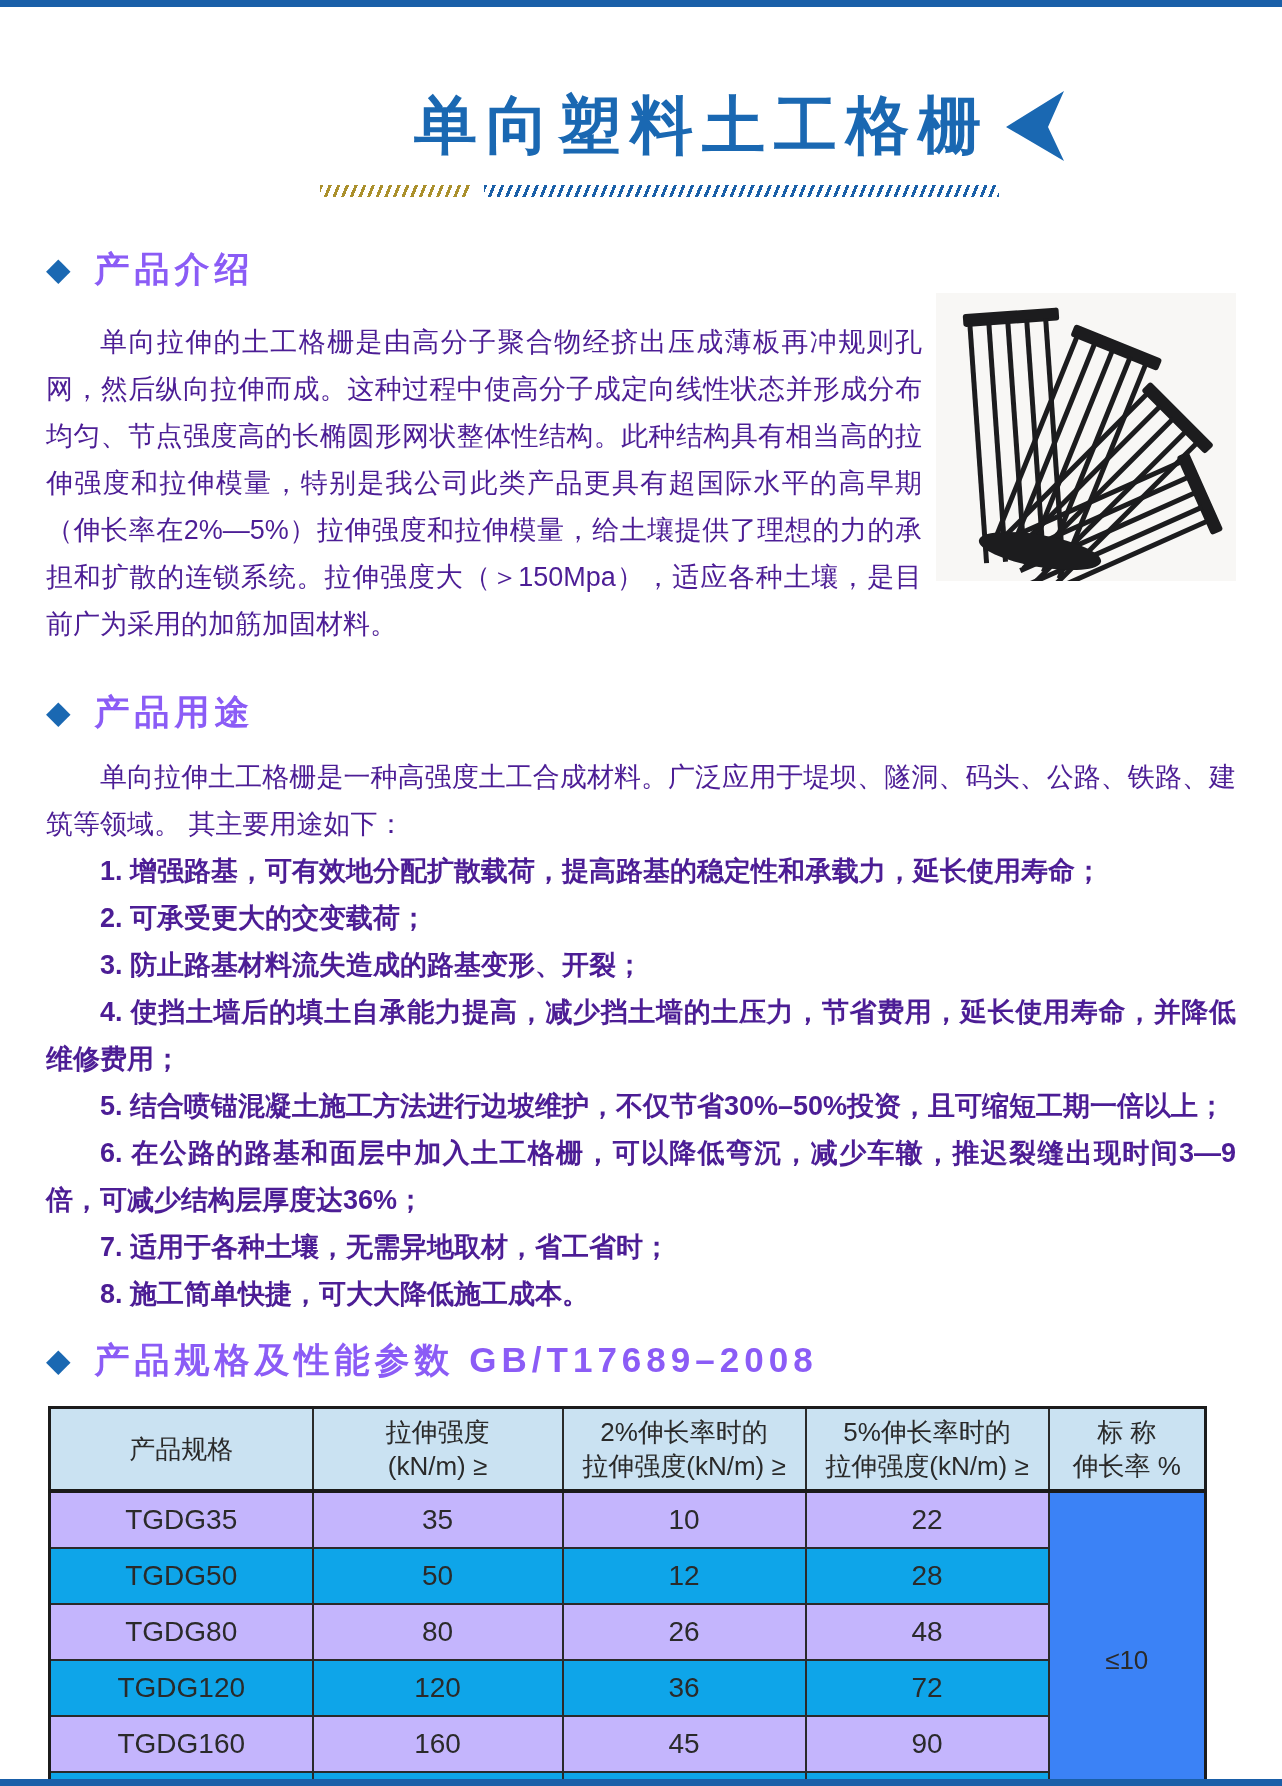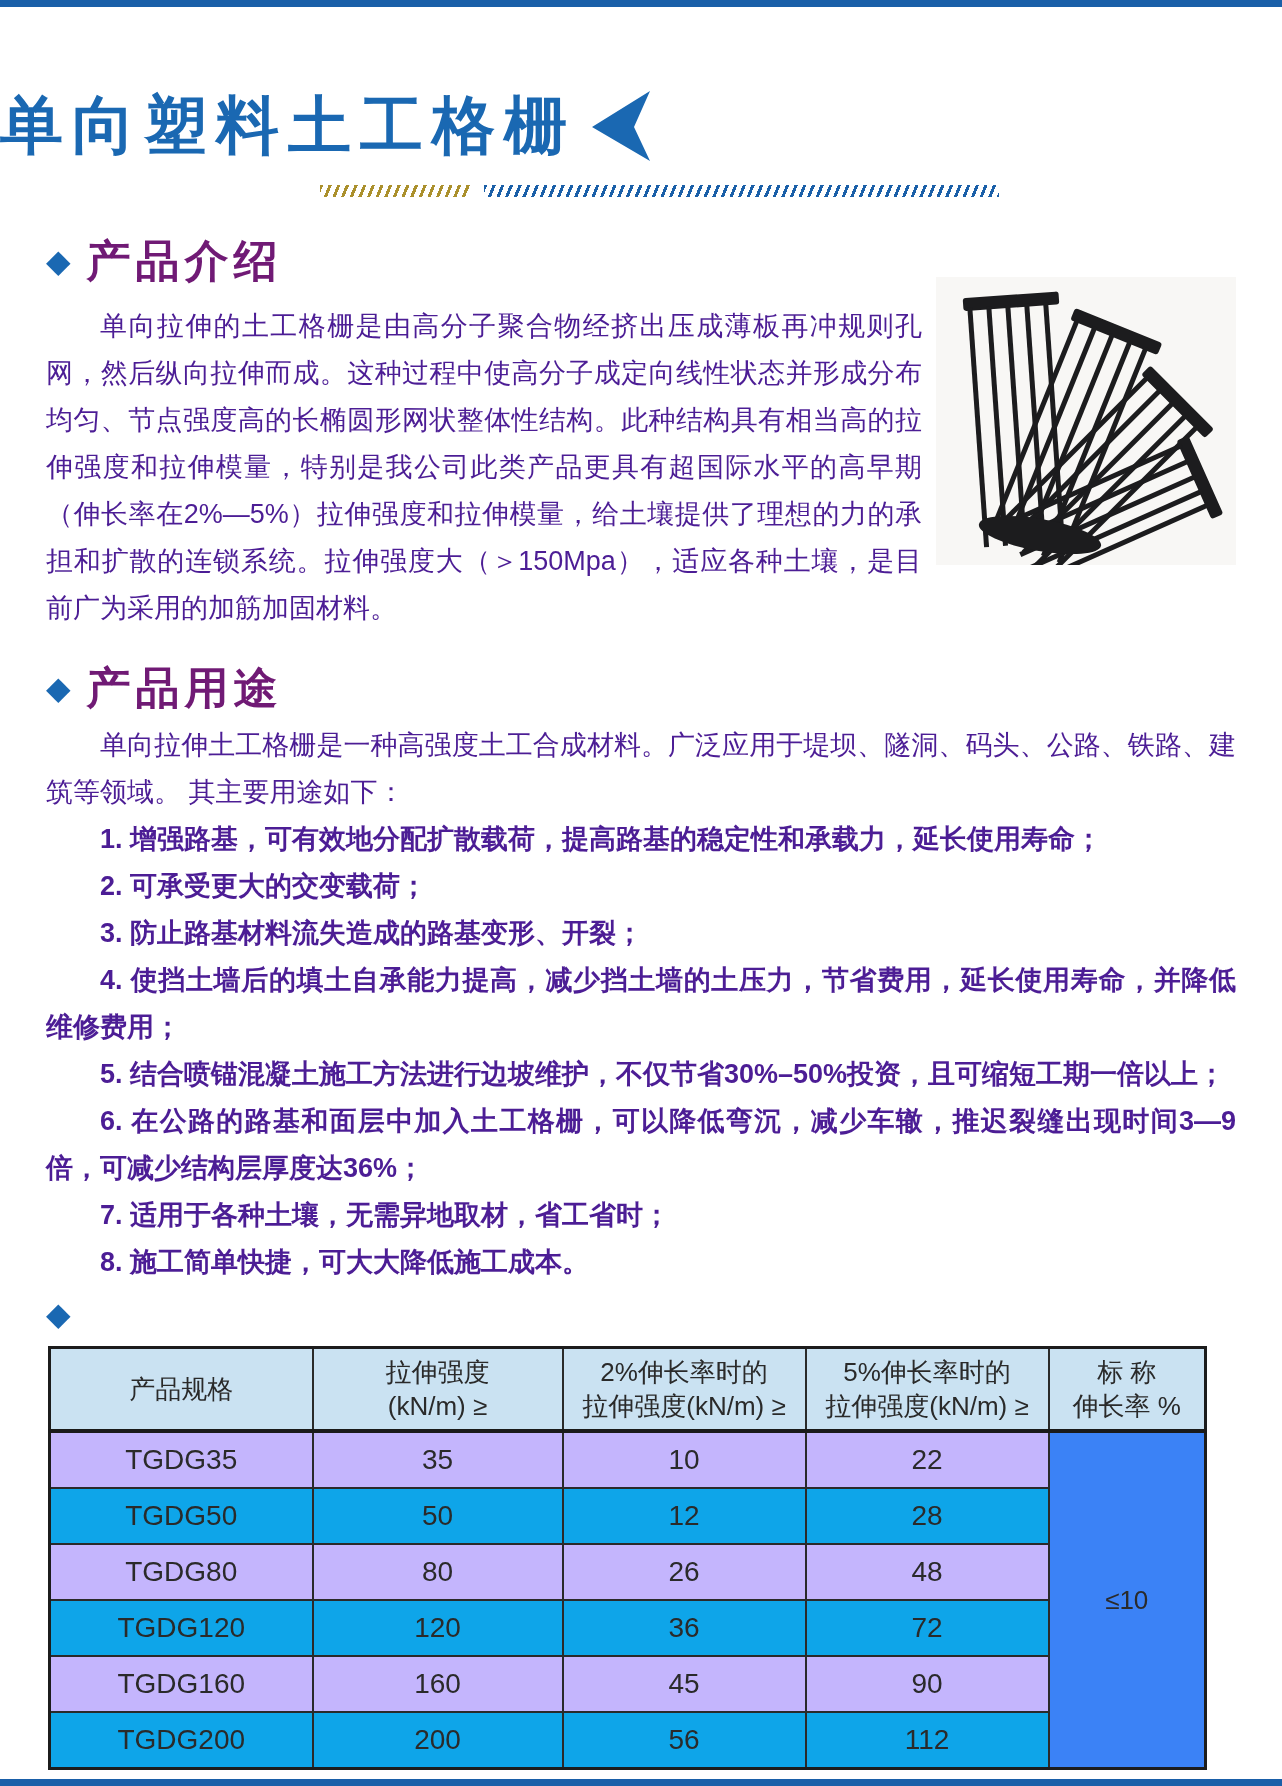--- a/index.html
+++ b/index.html
@@ -6,21 +6,21 @@
   .page{
     position:relative; width:1282px; height:1786px; background:#fff;
     font-family:"Liberation Sans","DejaVu Sans",sans-serif; color:#1f1f1f;
     overflow:hidden; margin:0 auto;
   }
   .edge-bar{position:absolute;left:0;width:100%;height:7px;background:#1a5fa8;}
   .edge-bar.top{top:0;} .edge-bar.bottom{bottom:0;}
 
   
   .title-row{
-    margin-top:80px; display:flex; justify-content:flex-start; align-items:center;
+    margin-top:80px; display:flex; justify-content:flex-end; align-items:center;
     padding-right:218px;
   }
   .page-title{
     margin:0; font-family:"Liberation Serif","DejaVu Serif",serif;
     font-size:63px; line-height:92px; font-weight:bold; color:#1a68b2;
     letter-spacing:9px; white-space:nowrap;
   }
   .title-arrow{margin-left:16px; display:inline-flex;}
 
   .hatch-row{margin-top:13px; display:flex; gap:14px; padding-left:320px; height:12px;}
@@ -28,22 +28,22 @@
   .hatch-gold{width:150px;
     background:repeating-linear-gradient(112deg,#ab902c 0 3px,rgba(0,0,0,0) 3px 8px);}
   .hatch-blue{width:515px;
     background:repeating-linear-gradient(112deg,#1a5fa8 0 3px,rgba(0,0,0,0) 3px 8px);}
 
   
   .content{padding:0 46px;}
   .sec-head{display:flex; align-items:center; gap:16px;}
   .sec-head .diamond{color:#1a68b2; font-size:32px; line-height:32px;
     font-family:"DejaVu Sans",sans-serif;}
-  .sec-title{margin:0; font-size:44px; line-height:44px; font-weight:bold;
-    color:#701a75; letter-spacing:5px;}
+  .sec-title{margin:8px; font-size:35px; line-height:44px; font-weight:bold;
+    color:#8b5cf6; letter-spacing:5px;}
   #sec-intro{margin-top:42px;}
   #sec-uses{margin-top:34px;}
   #sec-specs{margin-top:12px;}
 
   .body-text{font-size:27px; line-height:47px; text-align:justify; color:#4c1d95;}
   .indent{text-indent:2em; margin:0;}
   .intro-wrap{margin-top:20px;}
   .photo-float{float:right; width:300px; height:288px; margin:-26px 0 6px 14px;}
 
   .lead{margin-top:12px;}
@@ -156,20 +156,21 @@
           <p class="indent">5. 结合喷锚混凝土施工方法进行边坡维护，不仅节省30%–50%投资，且可缩短工期一倍以上；</p>
           <p class="indent">6. 在公路的路基和面层中加入土工格栅，可以降低弯沉，减少车辙，推迟裂缝出现时间3—9倍，可减少结构层厚度达36%；</p>
           <p class="indent">7. 适用于各种土壤，无需异地取材，省工省时；</p>
           <p class="indent">8. 施工简单快捷，可大大降低施工成本。</p>
         </div>
     </section>
 
     <section id="sec-specs">
       <div class="sec-head">
         <span class="diamond">◆</span>
+        <h2 class="sec-title std-code">产品规格及性能参数 GB/T17689–2008</h2>
       </div>
       <table class="spec">
         <colgroup>
           <col class="c1">
             <col class="c2">
             <col class="c3">
             <col class="c4">
             <col class="c5">
         </colgroup>
         <thead>

